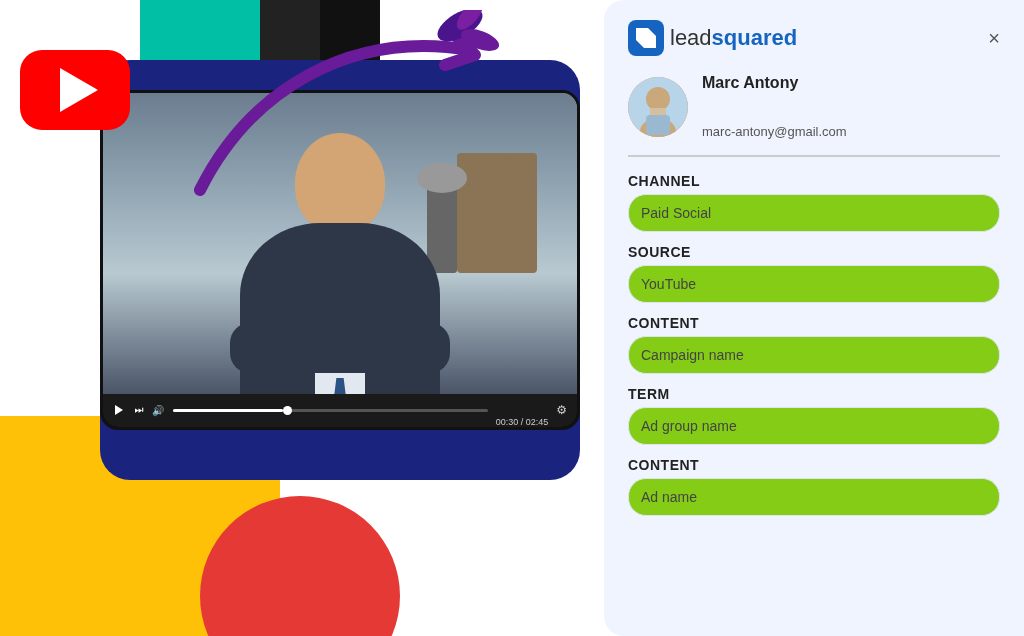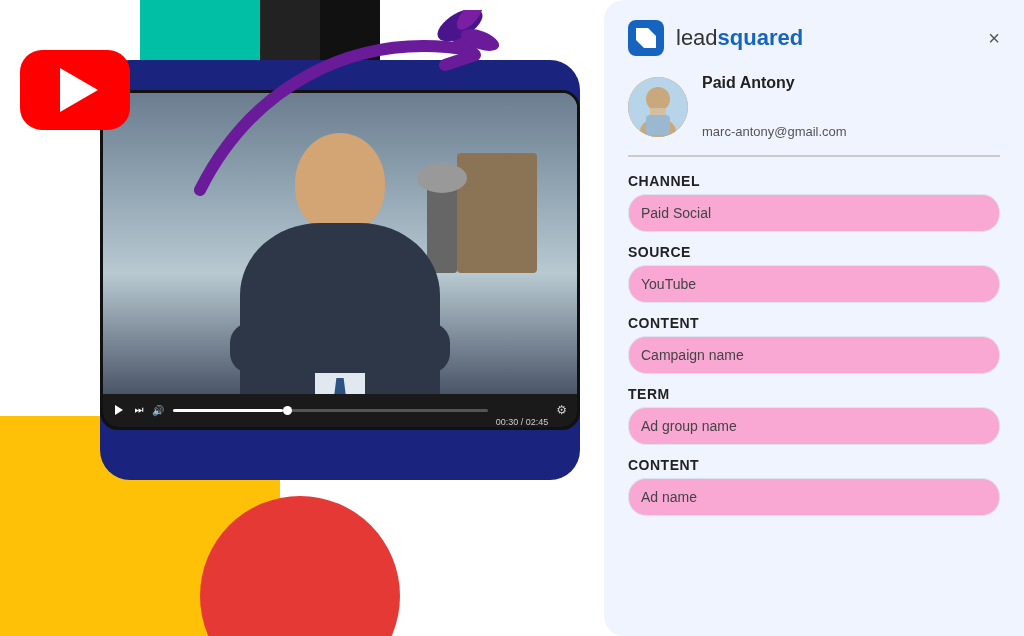--- a/index.html
+++ b/index.html
@@ -278,21 +278,21 @@
     
     .ls-header {
       display: flex;
       align-items: center;
       justify-content: space-between;
       margin-bottom: 18px;
     }
     .ls-logo {
       display: flex;
       align-items: center;
-      gap: 12px;
+      gap: 6px;
     }
     .ls-logo-icon {
       width: 36px; height: 36px;
       background: #1565C0;
       border-radius: 8px;
       display: flex; align-items: center; justify-content: center;
       position: relative;
     }
     .ls-logo-shape {
       width: 20px; height: 20px;
@@ -349,21 +349,21 @@
     }
     .field-label {
       font-size: 14px;
       font-weight: 800;
       color: #222;
       letter-spacing: 0.5px;
       margin-bottom: 5px;
     }
     .field-input {
       width: 100%;
-      background: #f9a8d4;
+      background: #84cc16;
       border: 1px solid #dde3f0;
       border-radius: 18px;
       padding: 10px 12px;
       font-size: 14px;
       color: #444;
     }
   </style>
 </head>
 <body>
 
@@ -448,21 +448,21 @@
     <div class="avatar">
       <svg width="60" height="60" viewBox="0 0 60 60">
         <circle cx="30" cy="30" r="30" fill="#b8d4e8"></circle>
         <circle cx="30" cy="22" r="12" fill="#c9a87c"></circle>
         <ellipse cx="30" cy="55" rx="18" ry="14" fill="#c9a87c"></ellipse>
         <rect x="22" y="31" width="16" height="10" fill="#d4bfa0"></rect>
         <rect x="18" y="38" width="24" height="20" fill="#9ab8d0" rx="4"></rect>
       </svg>
     </div>
     <div class="user-details">
-      <div class="user-name">Paid Antony</div>
+      <div class="user-name">Marc Antony</div>
       <div class="user-email">marc-antony@gmail.com</div>
     </div>
   </div>
 
   <div id="fields-container">
       <div class="field-group">
         <div class="field-label">CHANNEL</div>
         <div class="field-input">Paid Social</div>
       </div>
       <div class="field-group">

